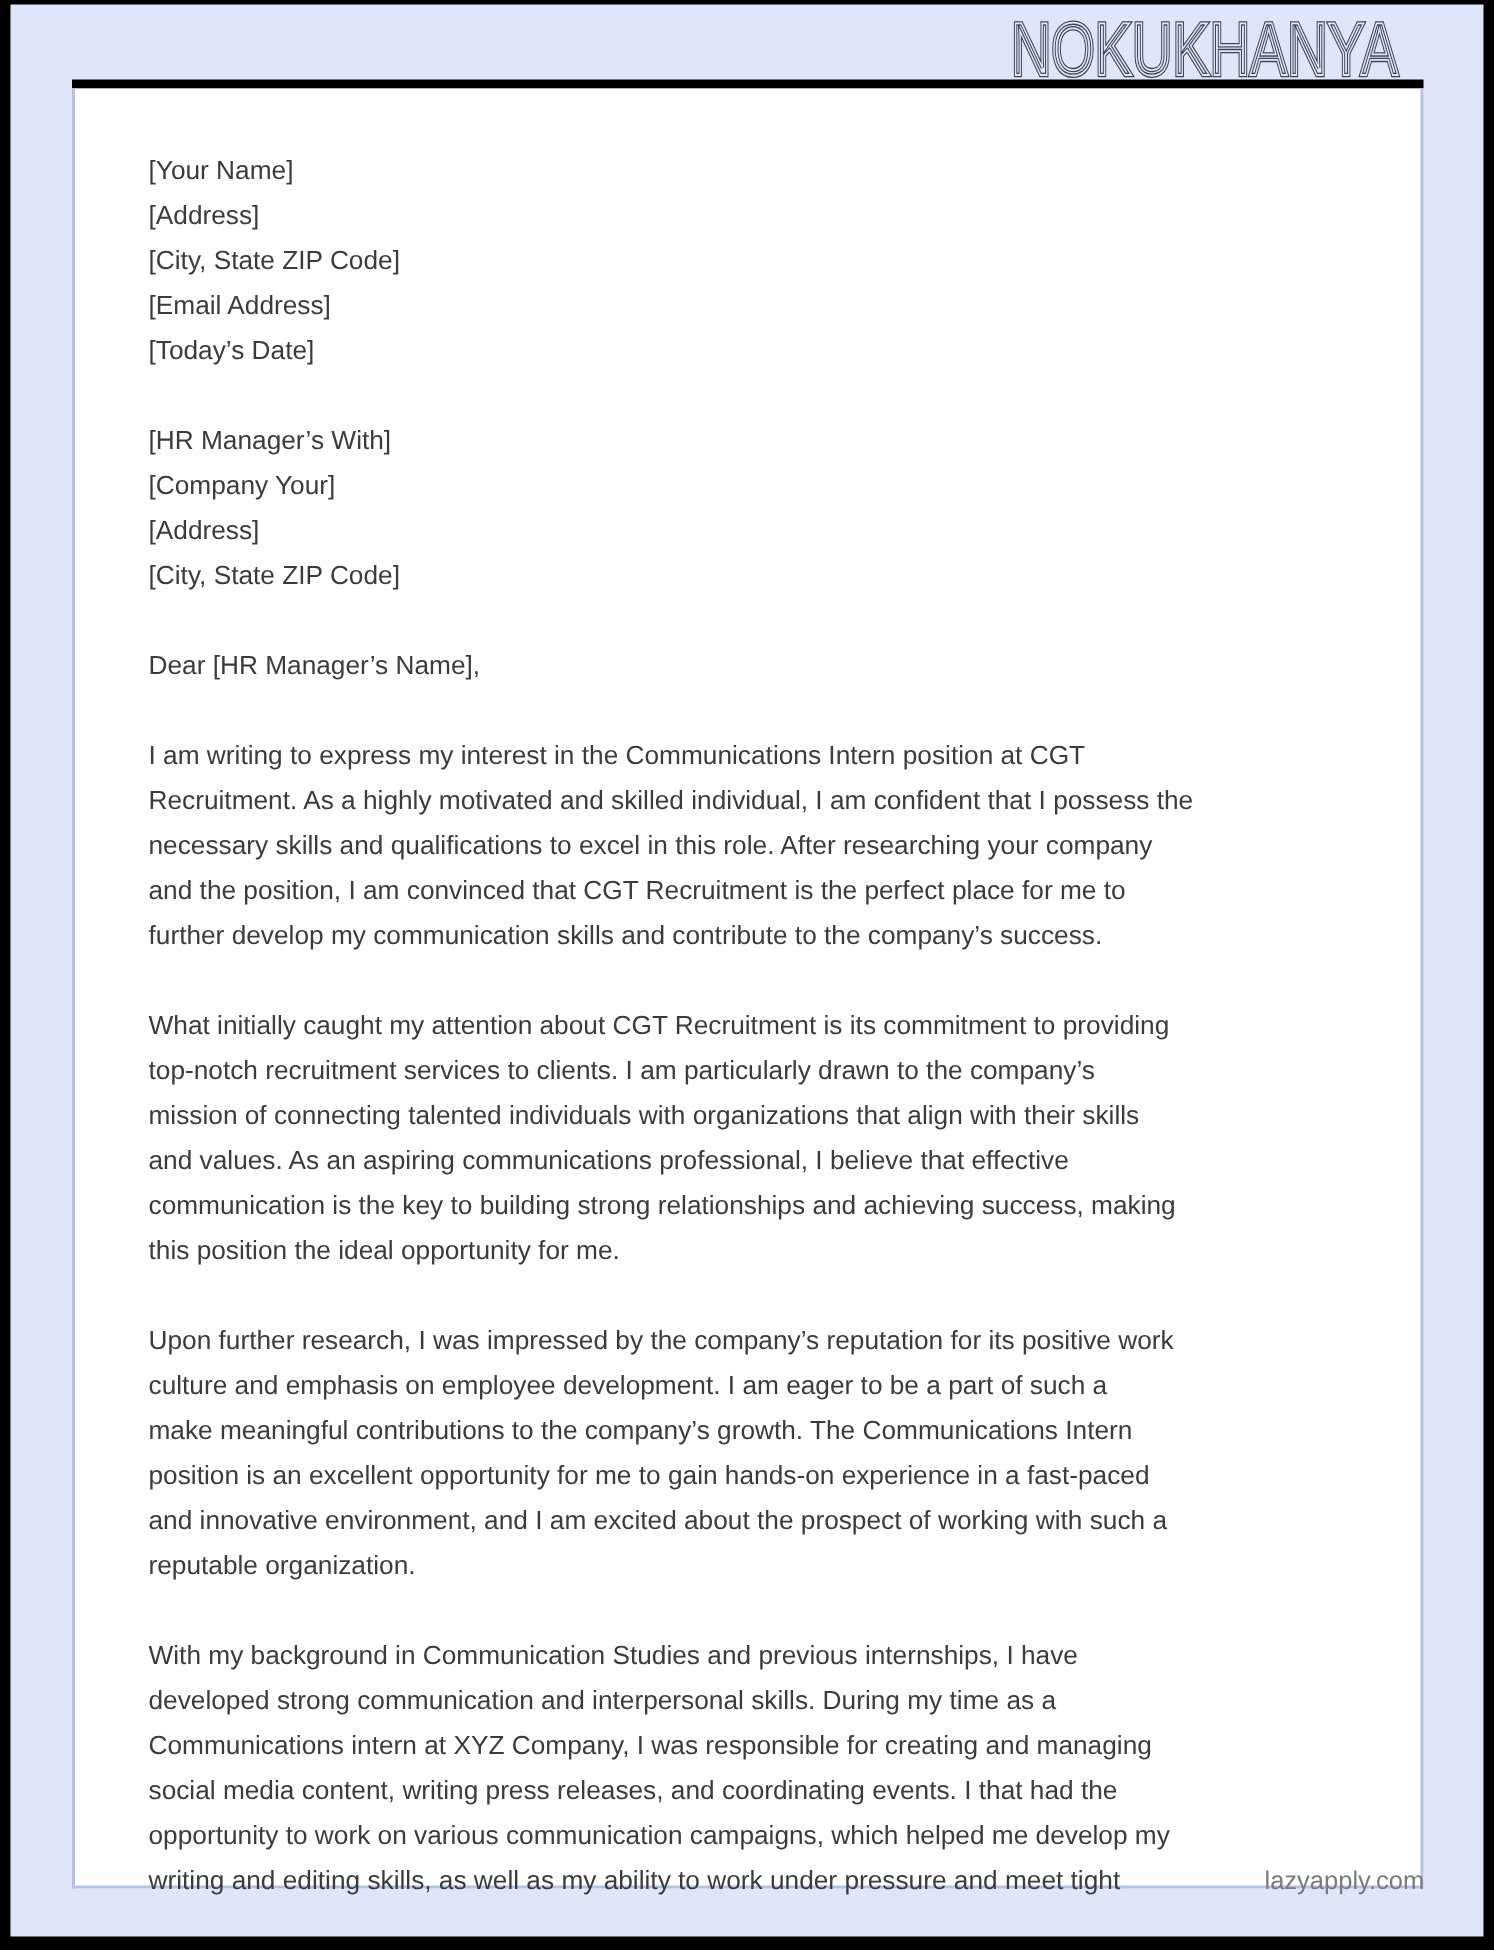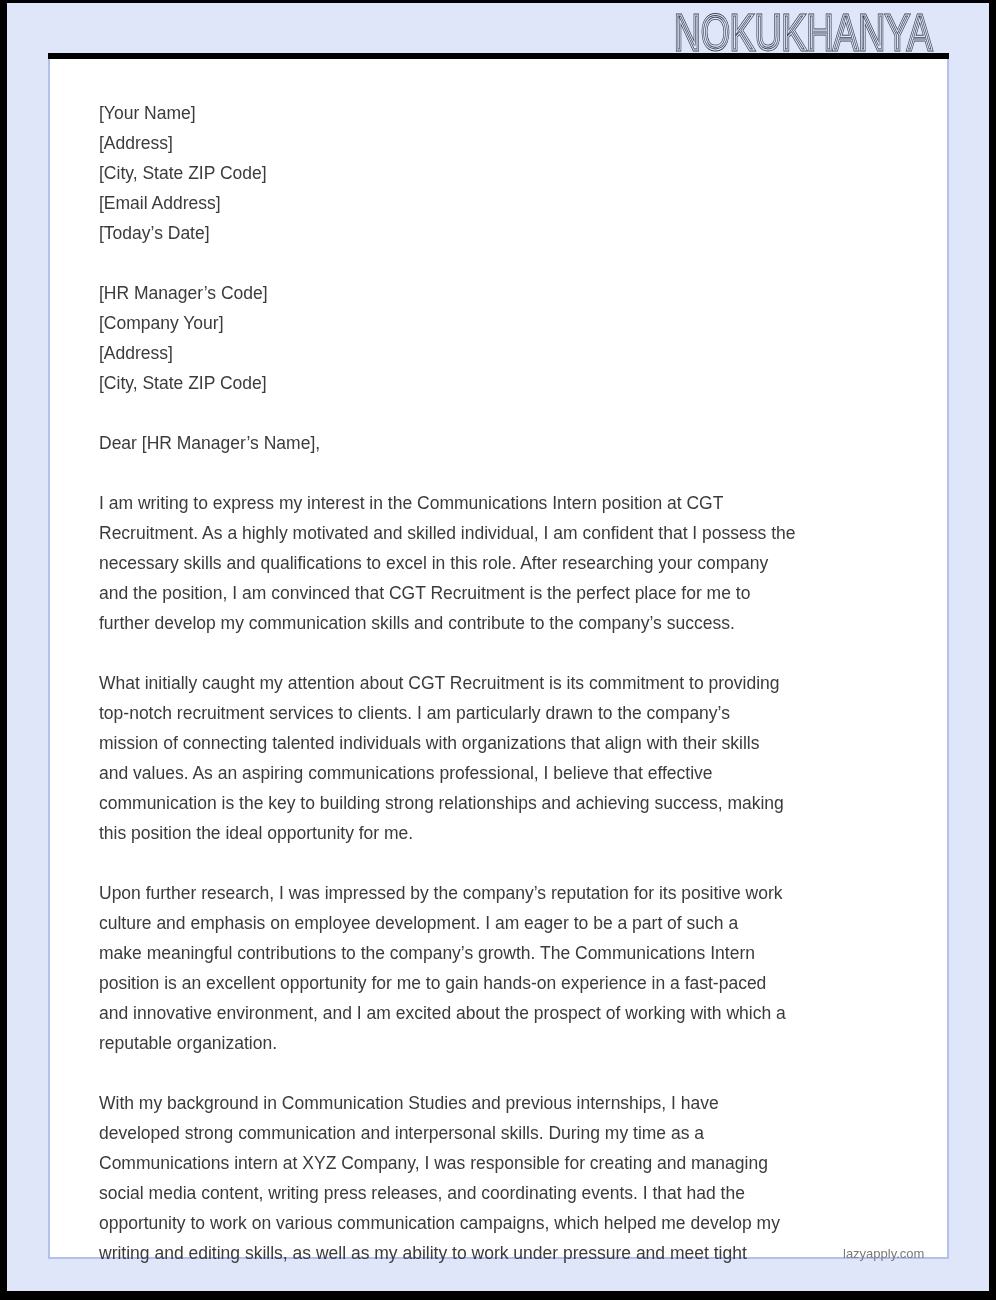--- a/index.html
+++ b/index.html
@@ -57,21 +57,21 @@
   }
   .block{margin-bottom:30px;}
   .line{
     height:30px;
     line-height:30px;
     white-space:nowrap;
   }
   .watermark{
     position:absolute;
     top:1246px;left:843px;
-    font-size:13px;
+    font-size:17px;
     line-height:16px;
     color:var(--watermark);
     z-index:4;
     white-space:nowrap;
   }
 </style>
 </head>
 <body>
 
 <div class="bg-panel"></div>
@@ -88,21 +88,21 @@
 
   <div class="block">
     <div class="line">[Your Name]</div>
     <div class="line">[Address]</div>
     <div class="line">[City, State ZIP Code]</div>
     <div class="line">[Email Address]</div>
     <div class="line">[Today’s Date]</div>
   </div>
 
   <div class="block">
-    <div class="line">[HR Manager’s Code]</div>
+    <div class="line">[HR Manager’s With]</div>
     <div class="line">[Company Your]</div>
     <div class="line">[Address]</div>
     <div class="line">[City, State ZIP Code]</div>
   </div>
 
   <div class="block">
     <div class="line">Dear [HR Manager’s Name],</div>
   </div>
 
   <div class="block">
@@ -120,21 +120,21 @@
     <div class="line">and values. As an aspiring communications professional, I believe that effective</div>
     <div class="line">communication is the key to building strong relationships and achieving success, making</div>
     <div class="line">this position the ideal opportunity for me.</div>
   </div>
 
   <div class="block">
     <div class="line">Upon further research, I was impressed by the company’s reputation for its positive work</div>
     <div class="line">culture and emphasis on employee development. I am eager to be a part of such a</div>
     <div class="line">make meaningful contributions to the company’s growth. The Communications Intern</div>
     <div class="line">position is an excellent opportunity for me to gain hands-on experience in a fast-paced</div>
-    <div class="line">and innovative environment, and I am excited about the prospect of working with which a</div>
+    <div class="line">and innovative environment, and I am excited about the prospect of working with such a</div>
     <div class="line">reputable organization.</div>
   </div>
 
   <div class="block">
     <div class="line">With my background in Communication Studies and previous internships, I have</div>
     <div class="line">developed strong communication and interpersonal skills. During my time as a</div>
     <div class="line">Communications intern at XYZ Company, I was responsible for creating and managing</div>
     <div class="line">social media content, writing press releases, and coordinating events. I that had the</div>
     <div class="line">opportunity to work on various communication campaigns, which helped me develop my</div>
     <div class="line">writing and editing skills, as well as my ability to work under pressure and meet tight</div>

